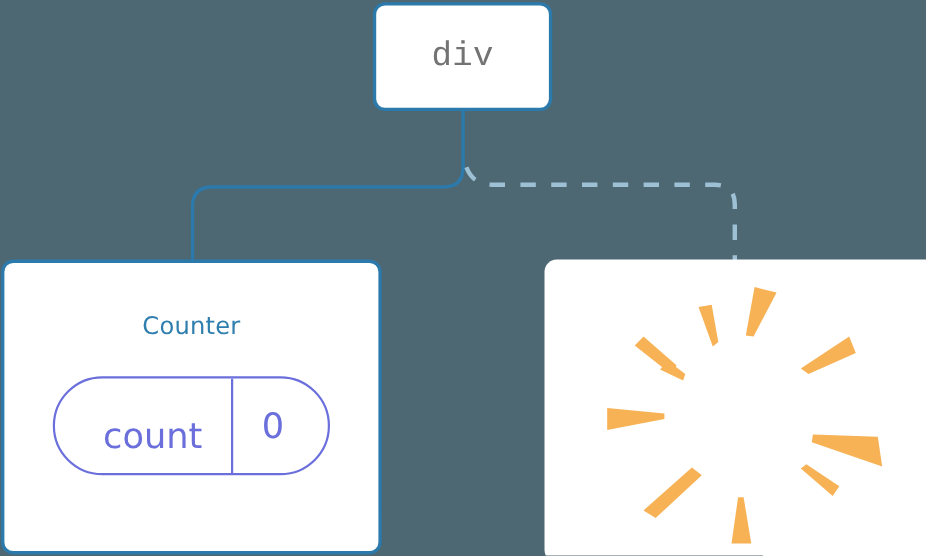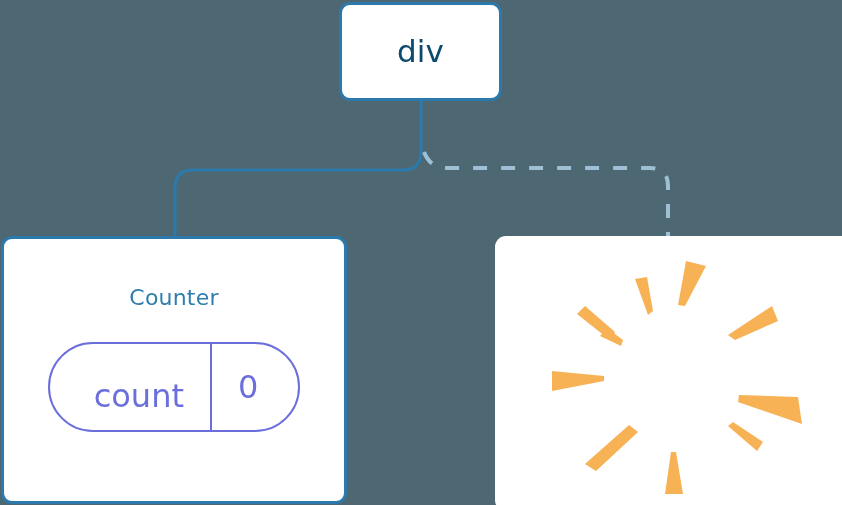--- a/index.html
+++ b/index.html
@@ -149,21 +149,21 @@
 <div id="canvas" style="background: rgb(77, 104, 115);">
 
   <svg class="connectors" width="842" height="505" viewBox="0 0 842 505">
 
     <path d="M 421 101 L 421 152 Q 421 170 403 170 L 193 170 Q 175 170 175 188 L 175 237" fill="none" stroke="#2c79ac" stroke-width="3" stroke-linecap="round" stroke-linejoin="round"></path>
 
     <path d="M 424 152 Q 430 168 448 168 L 650 168 Q 668 168 668 186 L 668 237" fill="none" stroke="#9dc0d4" stroke-width="4" stroke-dasharray="14 14" stroke-linecap="butt" stroke-linejoin="round"></path>
   </svg>
 
   <div class="node bordered" id="node-div" style="border-color: rgb(44, 121, 172); background: rgb(255, 255, 255);">
-    <span class="node-title" style="color: #0c4a6e;">div</span>
+    <span class="node-title" style="color: #737373; font-family: Liberation Mono, monospace;">div</span>
   </div>
 
   <div class="node bordered" id="node-counter" style="border-color: rgb(44, 121, 172); background: rgb(255, 255, 255);">
 
     <span class="node-title" style="color: rgb(47, 126, 174);">Counter</span>
 
     <div class="state-pill" style="border-color: rgb(107, 111, 220);">
       <span class="state-key" style="color: rgb(107, 111, 220);">count</span>
       <span class="state-val" style="border-left-color: rgb(107, 111, 220); color: rgb(107, 111, 220);">0</span>
     </div>

